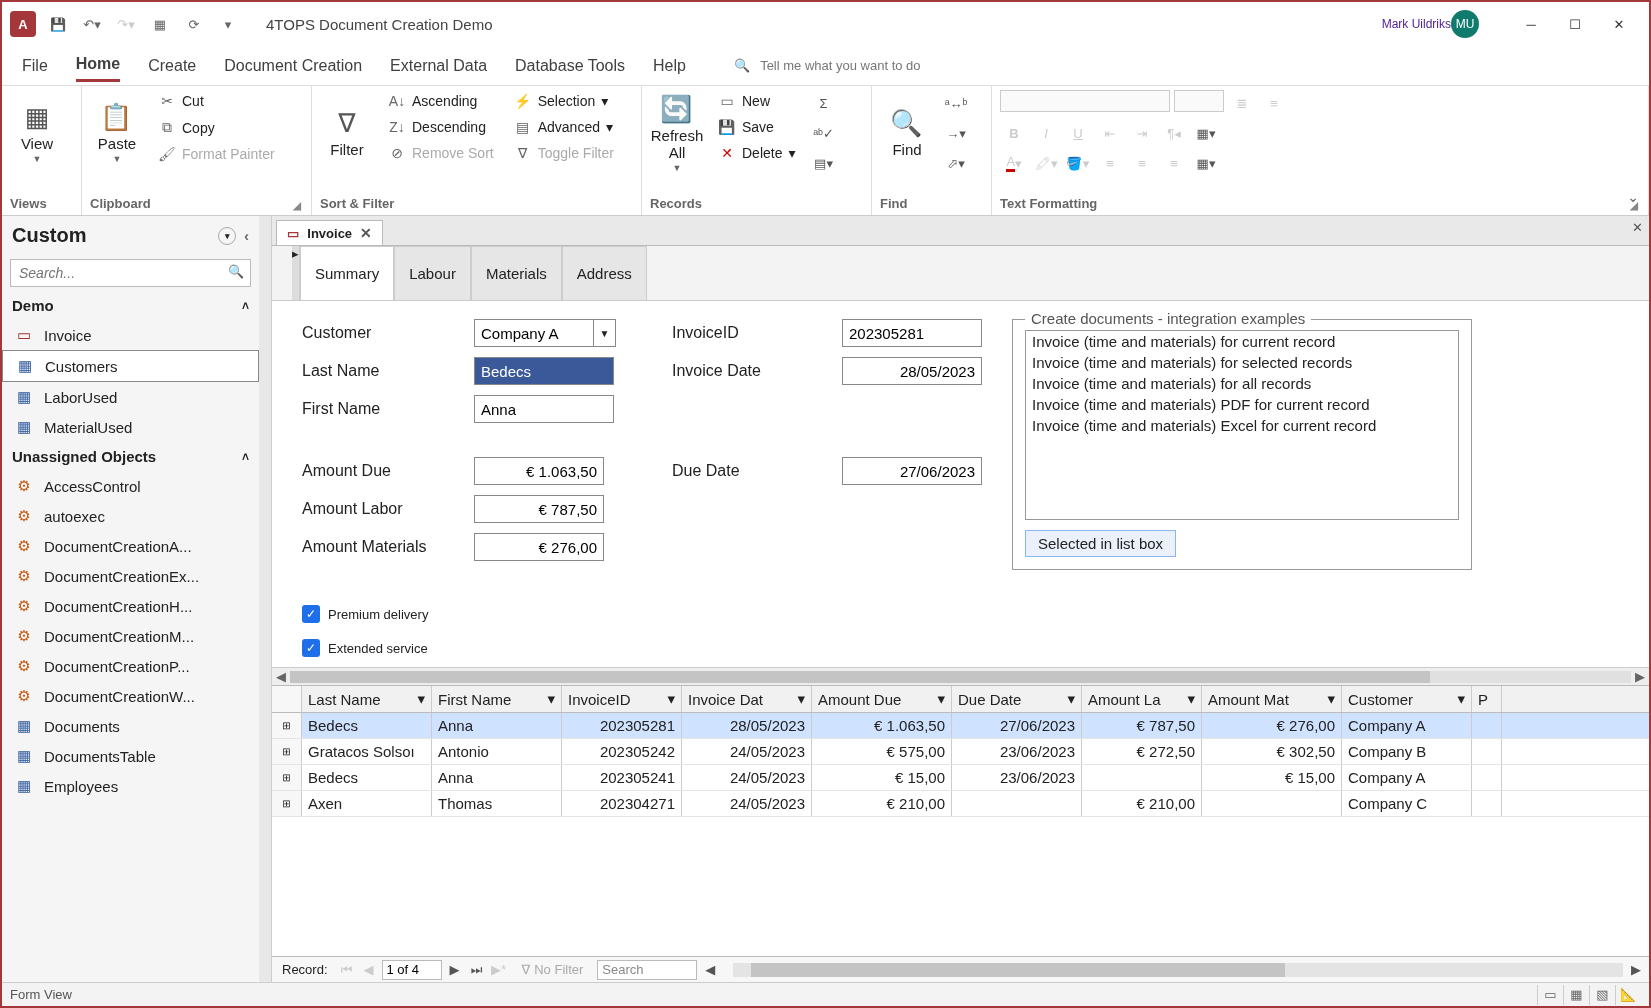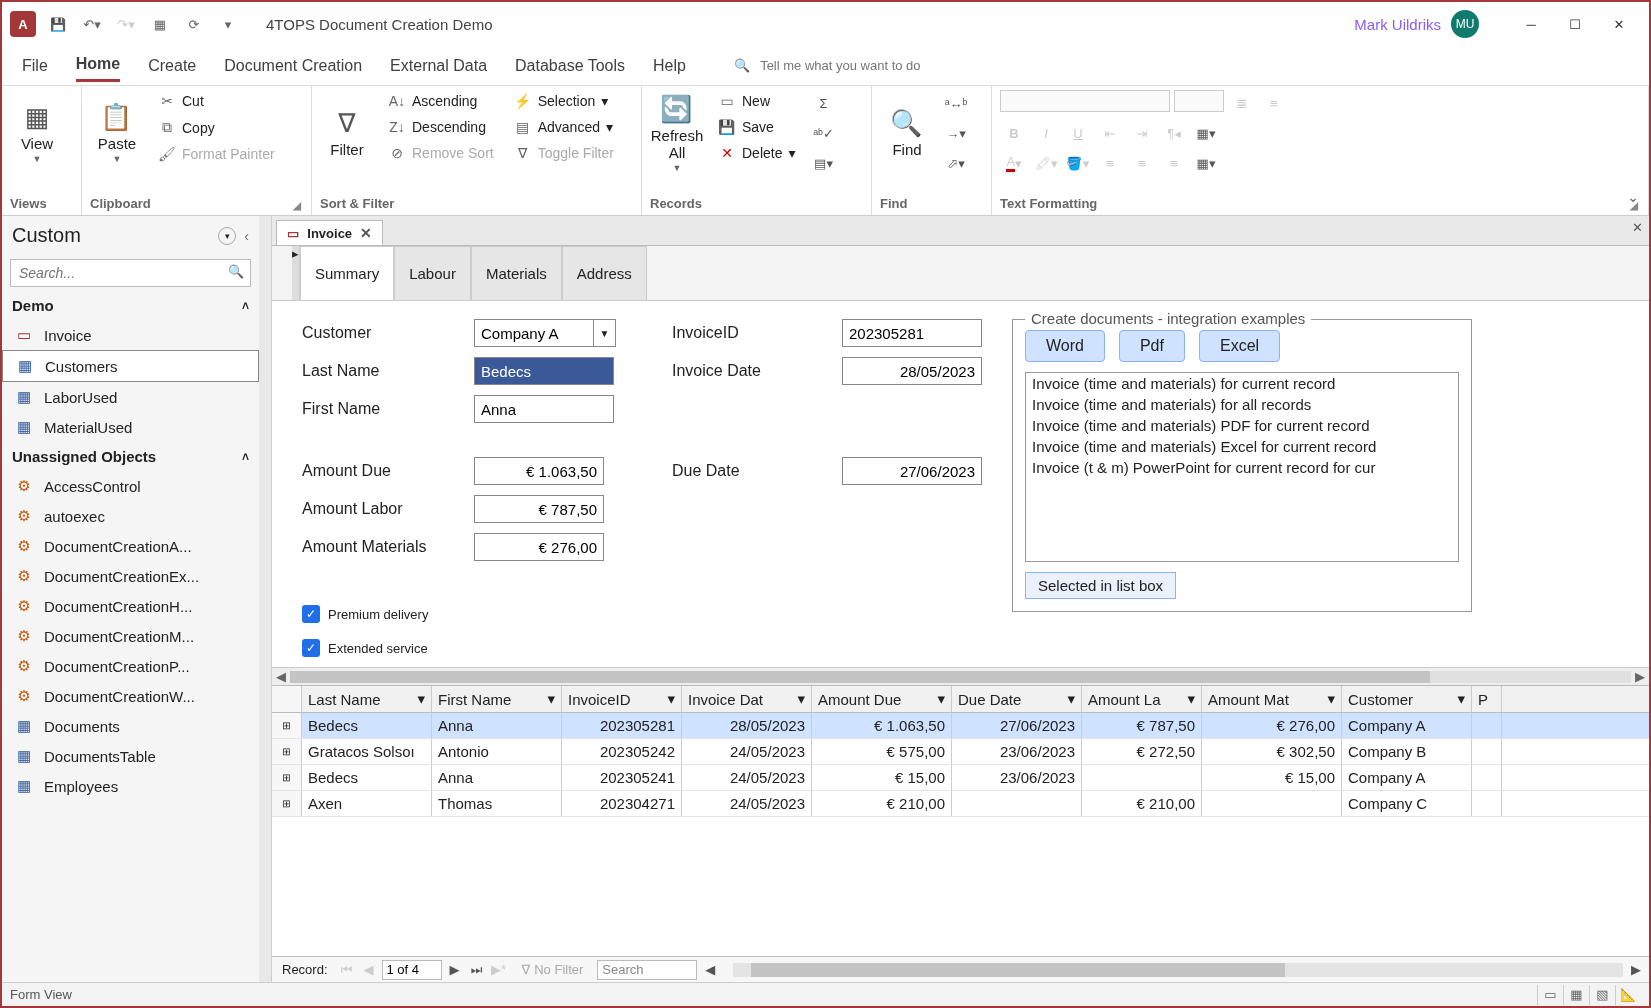--- a/index.html
+++ b/index.html
@@ -5,21 +5,21 @@
 * { box-sizing: border-box; margin: 0; padding: 0; }
 body { font-family: "Segoe UI", Arial, sans-serif; font-size: 13px; color: #222; background: #fff; width: 1651px; height: 1008px; overflow: hidden; border: 2px solid #a4373a; position: relative; }
 
 
 .titlebar { height: 44px; display: flex; align-items: center; padding: 0 8px; background: #fff; }
 .app-icon { width: 26px; height: 26px; background: #a4373a; color: #fff; border-radius: 4px; display: flex; align-items: center; justify-content: center; font-weight: bold; margin-right: 12px; }
 .qat { display: flex; align-items: center; gap: 14px; }
 .qat-btn { width: 20px; height: 20px; display: flex; align-items: center; justify-content: center; color: #666; cursor: pointer; }
 .title-text { margin-left: 28px; font-size: 15px; color: #444; }
 .title-spacer { flex: 1; }
-.user-name { font-size: 15px; color: #8b5cf6; margin-right: 10px; }
+.user-name { font-size: 12px; color: #4c1d95; }
 .user-badge { width: 28px; height: 28px; border-radius: 50%; background: #0f7b6c; color: #fff; display: flex; align-items: center; justify-content: center; font-size: 12px; margin-right: 30px; }
 .winbtn { width: 44px; height: 30px; display: flex; align-items: center; justify-content: center; color: #333; cursor: pointer; }
 
 
 .menubar { height: 40px; display: flex; align-items: center; padding: 0 20px; gap: 28px; border-bottom: 1px solid #ddd; }
 .menu-item { font-size: 16px; color: #404040; padding: 6px 0; cursor: pointer; }
 .menu-item.active { font-weight: 700; border-bottom: 3px solid #a4373a; }
 .tellme { display: flex; align-items: center; gap: 10px; color: #777; margin-left: 20px; }
 
 
@@ -42,21 +42,21 @@
 .tf-row { display: flex; gap: 4px; }
 .fontbox { width: 170px; height: 22px; border: 1px solid #ccc; background: #fafafa; }
 .sizebox { width: 50px; height: 22px; border: 1px solid #ccc; background: #fafafa; }
 .ribbon-collapse { position: absolute; right: 10px; bottom: 10px; font-size: 14px; color: #666; cursor: pointer; }
 
 
 .main { display: flex; height: calc(100% - 44px - 40px - 130px - 24px); }
 
 
 .navpane { width: 270px; background: #f5f5f5; border-right: 1px solid #ccc; display: flex; flex-direction: column; }
-.nav-header { display: flex; align-items: center; padding: 8px 10px; font-size: 20px; font-weight: normal; }
+.nav-header { display: flex; align-items: center; padding: 8px 10px; font-size: 20px; font-weight: bold; }
 .nav-header .caret { margin-left: auto; width: 18px; height: 18px; border: 1px solid #aaa; border-radius: 50%; display: flex; align-items: center; justify-content: center; font-size: 9px; }
 .nav-header .collapse { margin-left: 8px; font-size: 14px; color: #666; cursor: pointer; }
 .nav-search { margin: 4px 8px; position: relative; }
 .nav-search input { width: 100%; height: 28px; border: 1px solid #bbb; padding: 0 26px 0 8px; font-style: italic; color: #888; font-size: 14px; }
 .nav-search .sic { position: absolute; right: 6px; top: 5px; color: #888; }
 .nav-group-head { padding: 6px 10px; font-weight: 600; font-size: 15px; display: flex; align-items: center; cursor: pointer; }
 .nav-group-head .chev { margin-left: auto; font-size: 12px; }
 .nav-item { display: flex; align-items: center; gap: 10px; padding: 6px 12px; cursor: pointer; font-size: 15px; }
 .nav-item.selected { background: #fff; border: 1px solid #888; }
 .nav-item .oic { width: 20px; text-align: center; }
@@ -481,31 +481,26 @@
         <div style="height:52px;"></div>
         <div class="frow">
             <span class="flabel">Due Date</span>
           <input class="finput ro" style="width: 140px;" value="27/06/2023">
           </div>
       </div>
 
       <div class="form-col">
         <div class="doc-group">
           <span class="legend">Create documents - integration examples</span>
-          <div class="doc-btns">
-            <span class="doc-btn">Word</span>
-            <span class="doc-btn">Pdf</span>
-            <span class="doc-btn">Excel</span>
-          </div>
           <div class="doc-list" id="doc-list">
               <div>Invoice (time and materials) for current record</div>
+              <div>Invoice (time and materials) for selected records</div>
               <div>Invoice (time and materials) for all records</div>
               <div>Invoice (time and materials) PDF for current record</div>
               <div>Invoice (time and materials) Excel for current record</div>
-              <div>Invoice (t &amp; m) PowerPoint for current record for cur</div>
             </div>
           <span class="sel-btn">Selected in list box</span>
         </div>
       </div>
     </div>
 
     <div class="hscroll">
       <span class="arrow">◀</span>
       <div class="track">
           <div class="thumb"></div>

